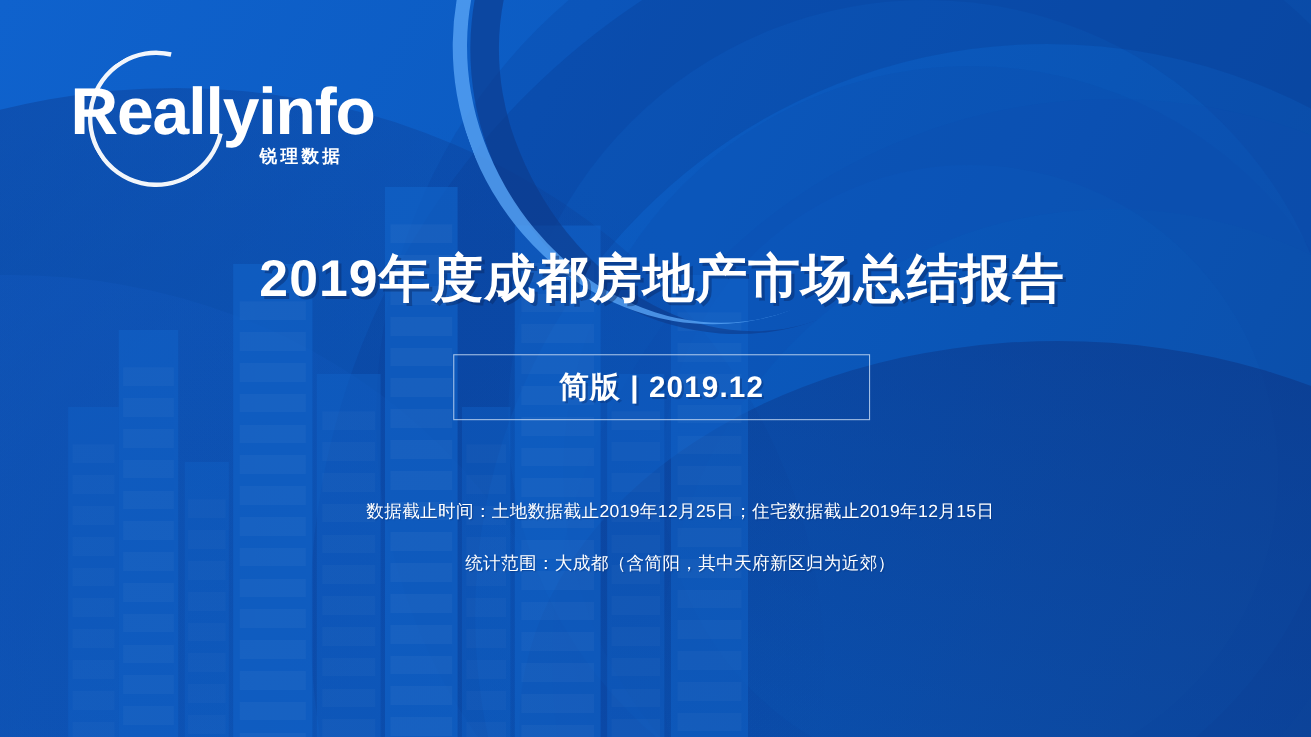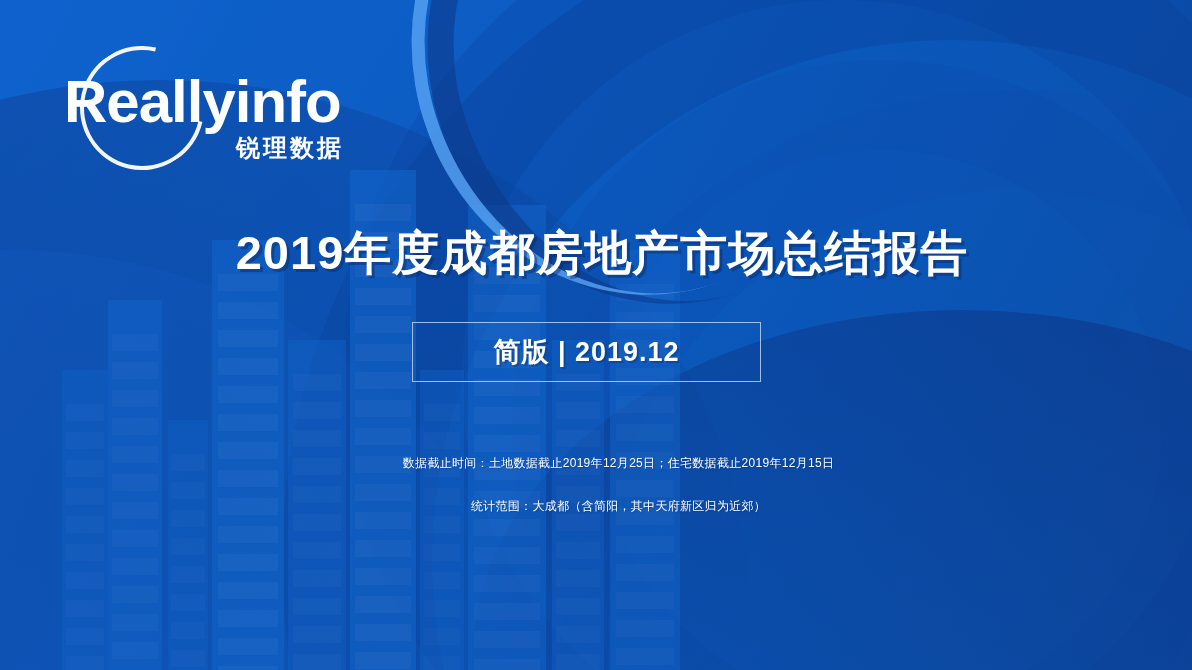--- a/index.html
+++ b/index.html
@@ -159,21 +159,21 @@
       rgba(13,92,194,.0) 4px,
       rgba(13,92,194,.95) 4px,
       rgba(13,92,194,.95) 7px
     );
     -webkit-background-clip: text;
     background-clip: text;
   }
   .logo-cn {
     position: absolute;
     left: 178px; top: 88px;
-    font-size: 24px;
+    font-size: 16px;
     font-weight: 700;
     letter-spacing: 3px;
     color: #ffffff;
     white-space: nowrap;
     text-align: right;
   }
 
   
   .title {
     position: absolute;
@@ -185,21 +185,21 @@
     letter-spacing: 1px;
     color: #ffffff;
     text-shadow: 3px 3px 0 rgba(8,40,100,.45);
     white-space: nowrap;
   }
 
   .subtitle-box {
     position: absolute;
     left: 412px;
     top: 322px;
-    width: 349px;
+    width: 379px;
     height: 60px;
     box-sizing: border-box;
     border: 1.5px solid rgba(200,220,245,.80);
     display: flex;
     align-items: center;
     justify-content: center;
   }
   .subtitle-text {
     font-size: 27px;
     font-weight: 700;
@@ -209,21 +209,21 @@
     white-space: nowrap;
   }
 
   .notes {
     position: absolute;
     left: 0; right: 0;
     top: 455px;
     text-align: center;
   }
   .note-line {
-    font-size: 12px;
+    font-size: 16px;
     font-weight: 400;
     color: #ffffff;
     letter-spacing: .3px;
     margin-bottom: 26px;
     white-space: nowrap;
     text-shadow: 1px 1px 1px rgba(8,40,100,.35);
     padding-left: 45px;
   }
   .note-line:last-child { margin-bottom: 11px; }
 </style>

